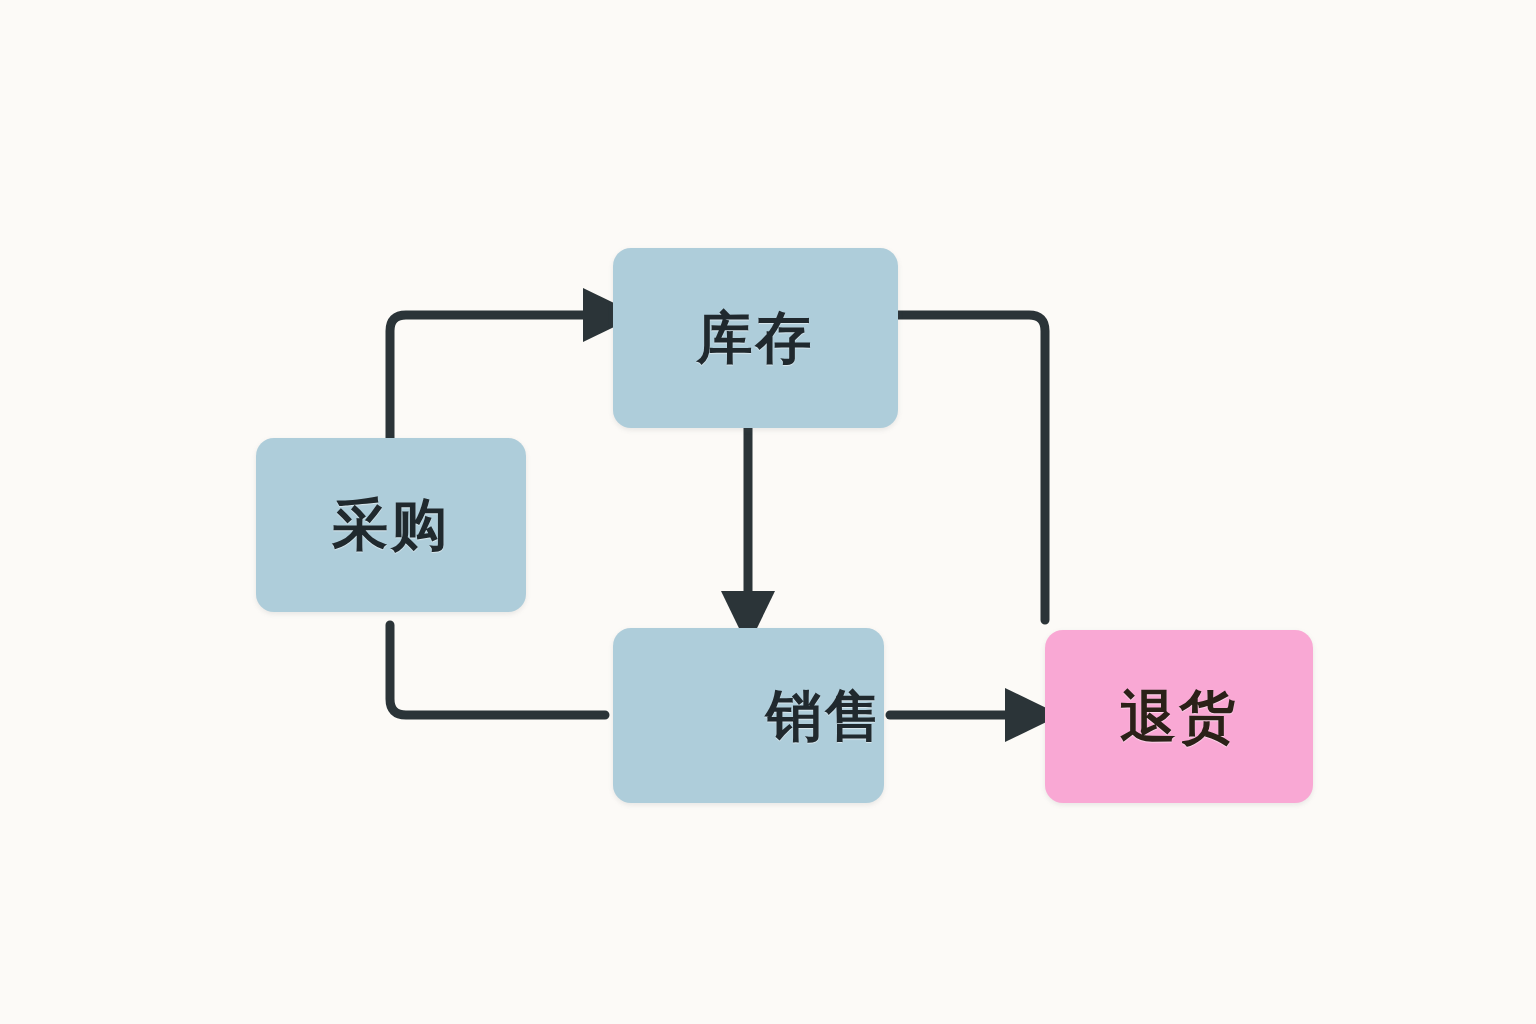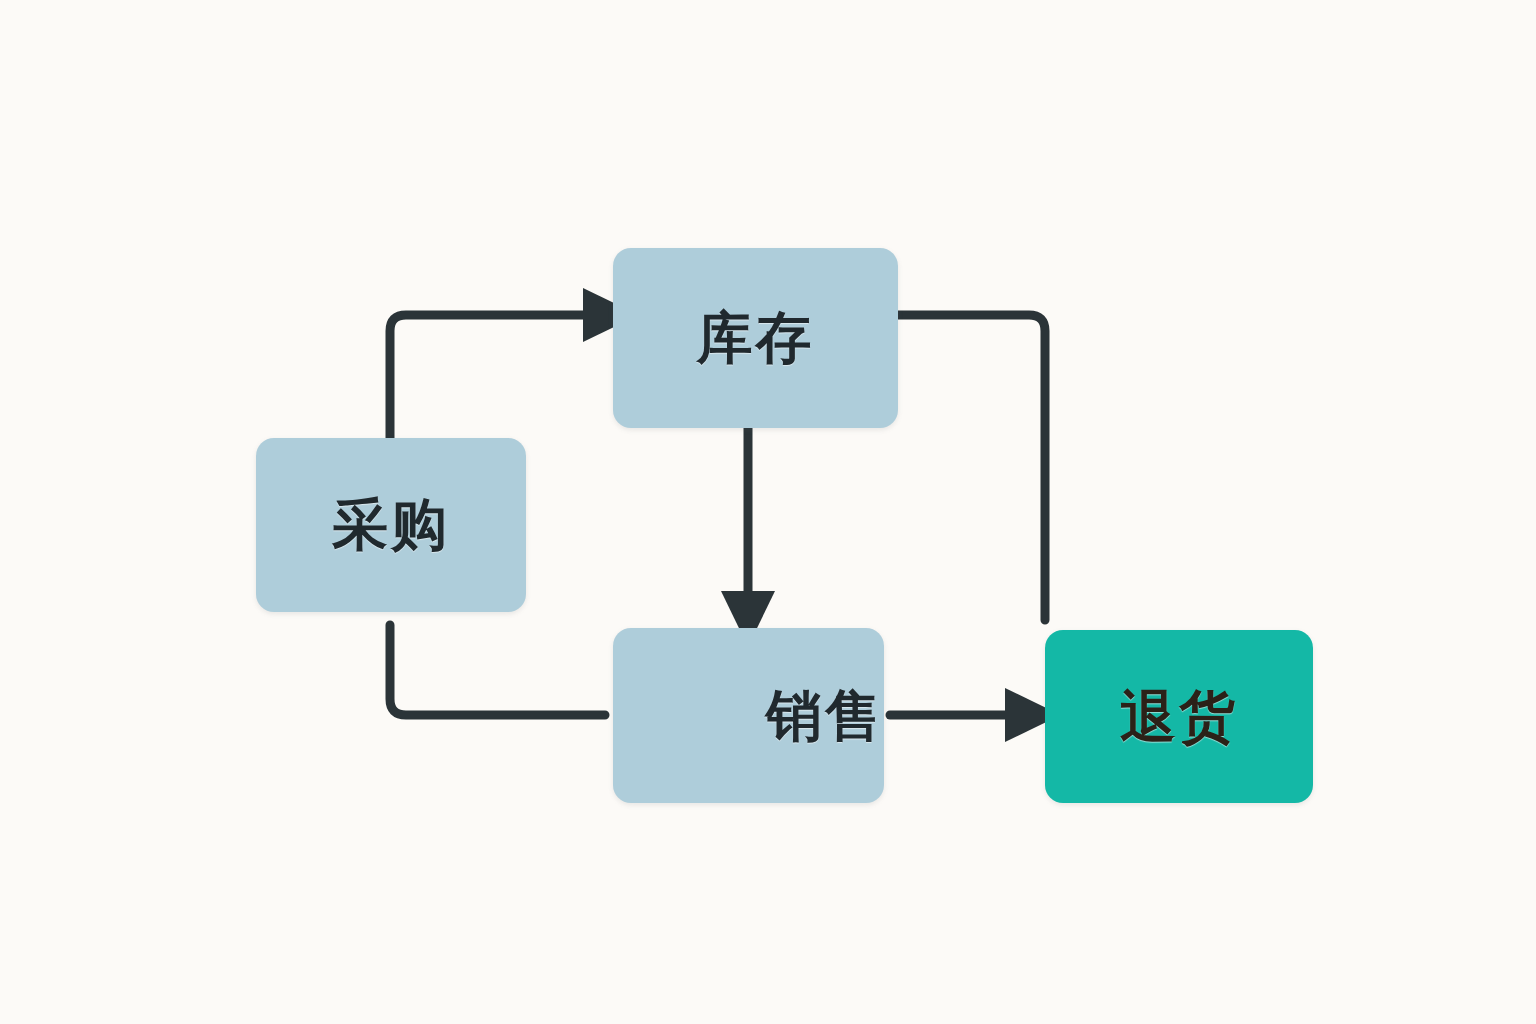--- a/index.html
+++ b/index.html
@@ -76,17 +76,17 @@
   </div>
 
   <div class="node node-inventory" style="left: 613px; top: 228px; width: 285px; height: 180px; background: rgb(174, 205, 218); margin-top: 20px;">
     <span class="node-label">库存</span>
   </div>
 
   <div class="node node-sales" style="left: 613px; top: 628px; width: 271px; height: 175px; background: rgb(174, 205, 218); justify-content: flex-end;">
     <span class="node-label">销售</span>
   </div>
 
-  <div class="node node-returns" style="left: 1045px; top: 630px; width: 268px; height: 173px; background: #14b8a6;">
+  <div class="node node-returns" style="left: 1045px; top: 630px; width: 268px; height: 173px; background: #f9a8d4;">
     <span class="node-label">退货</span>
   </div>
 
 </div>
 
 </body></html>

